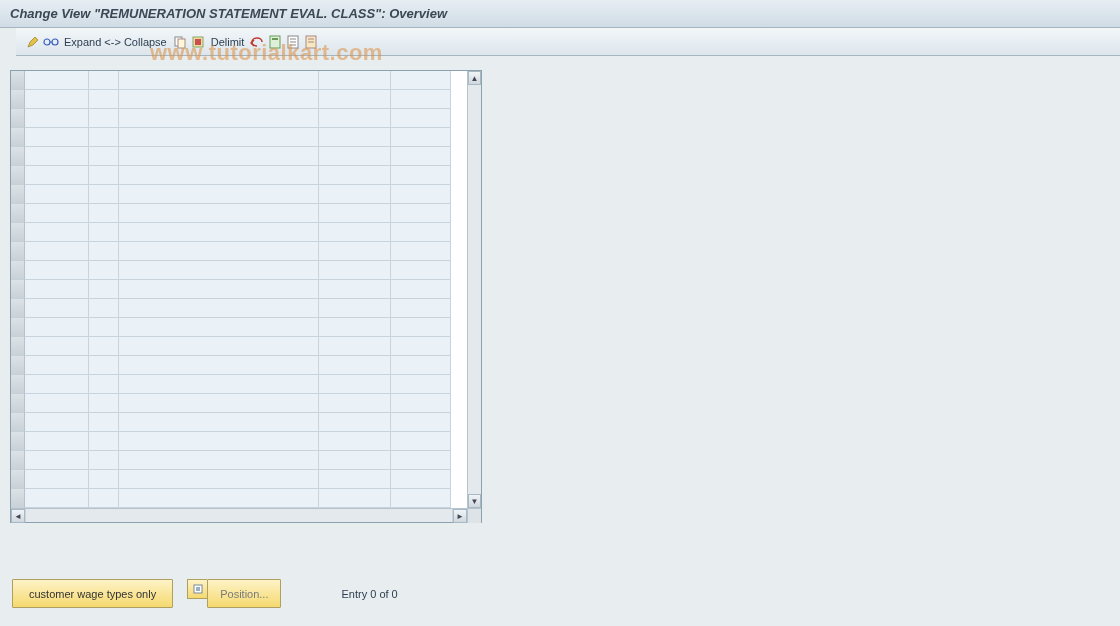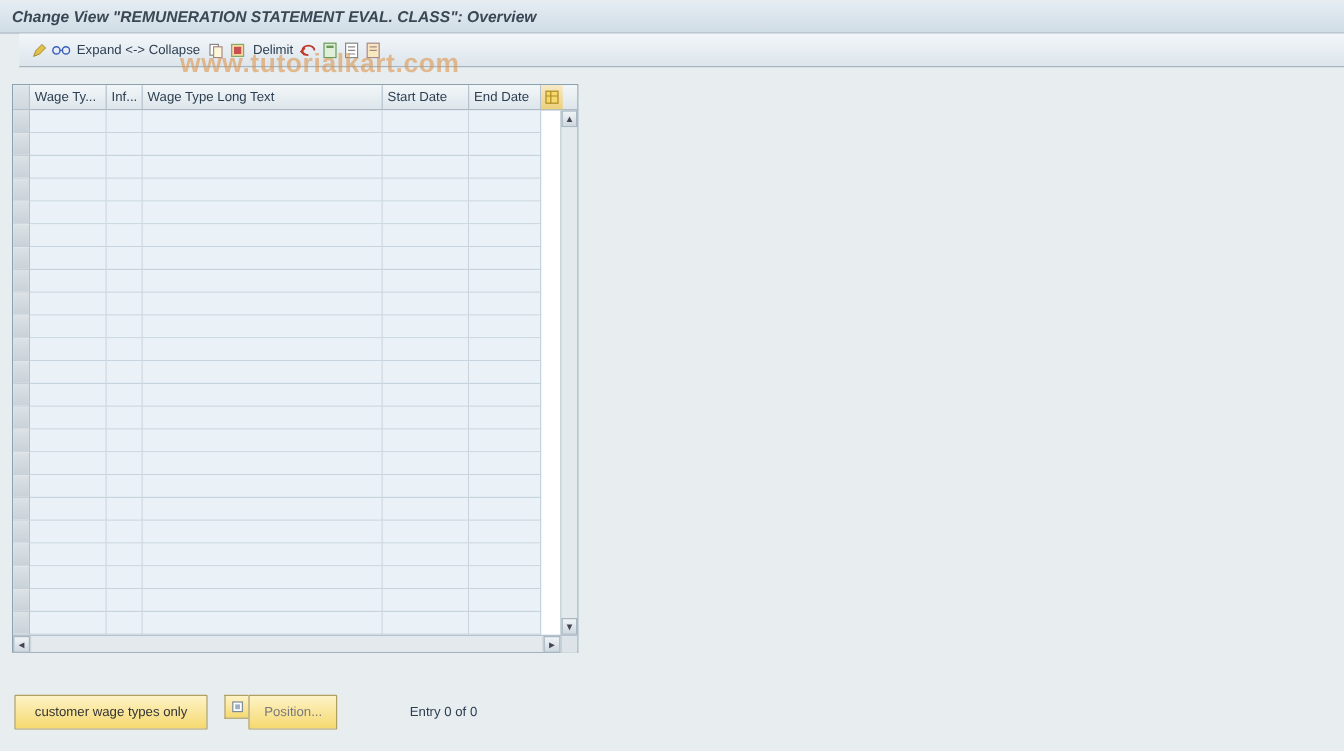--- a/index.html
+++ b/index.html
@@ -227,35 +227,20 @@
         <line x1="3" y1="4" x2="9" y2="4" stroke="#a88"></line>
         <line x1="3" y1="7" x2="9" y2="7" stroke="#a88"></line>
       </svg>
   </span>
 </div>
 
 <div class="watermark">www.tutorialkart.com</div>
 
 <div class="content-area">
   <div class="grid-wrapper">
-    <div class="grid-header">
-      <div class="gh-cell rowsel-h"></div>
-      <div class="gh-cell c-wagetype">Wage Ty...</div>
-      <div class="gh-cell c-inf">Inf...</div>
-      <div class="gh-cell c-longtext">Wage Type Long Text</div>
-      <div class="gh-cell c-start">Start Date</div>
-      <div class="gh-cell c-end">End Date</div>
-      <div class="gh-config">
-        <svg width="12" height="12">
-            <rect x="1" y="1" width="10" height="10" fill="#f5d96f" stroke="#b08b20"></rect>
-            <line x1="1" y1="5" x2="11" y2="5" stroke="#b08b20"></line>
-            <line x1="5" y1="1" x2="5" y2="11" stroke="#b08b20"></line>
-          </svg>
-      </div>
-    </div>
     <div class="grid-body">
       <div class="rows-col" id="rows-container">
           <div class="grid-row">
             <div class="gr-sel"></div>
             <div class="gr-cell c-wagetype"></div>
             <div class="gr-cell c-inf"></div>
             <div class="gr-cell c-longtext"></div>
             <div class="gr-cell c-start"></div>
             <div class="gr-cell c-end"></div>
           </div>

